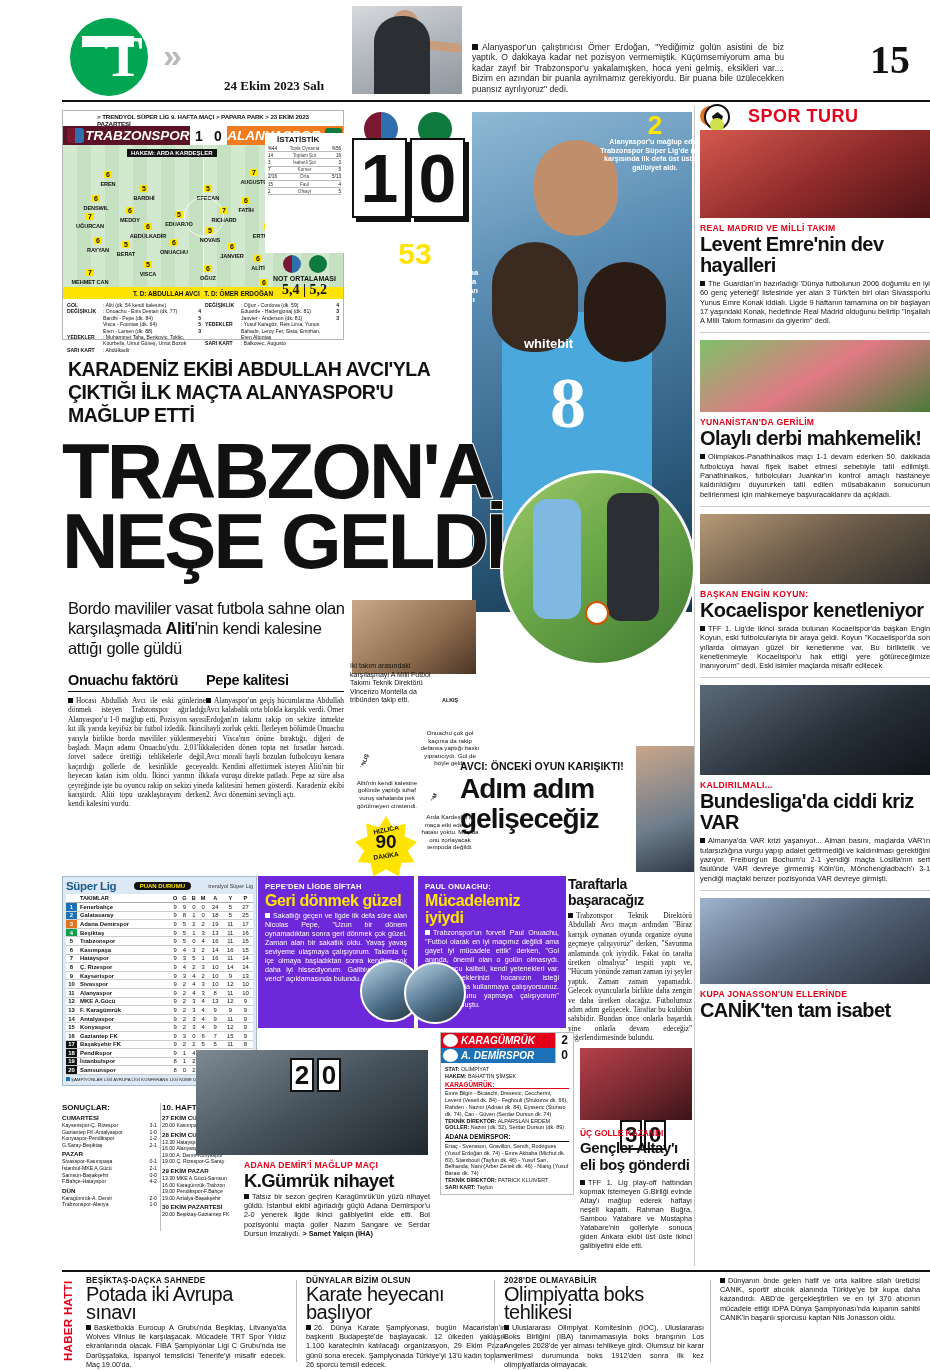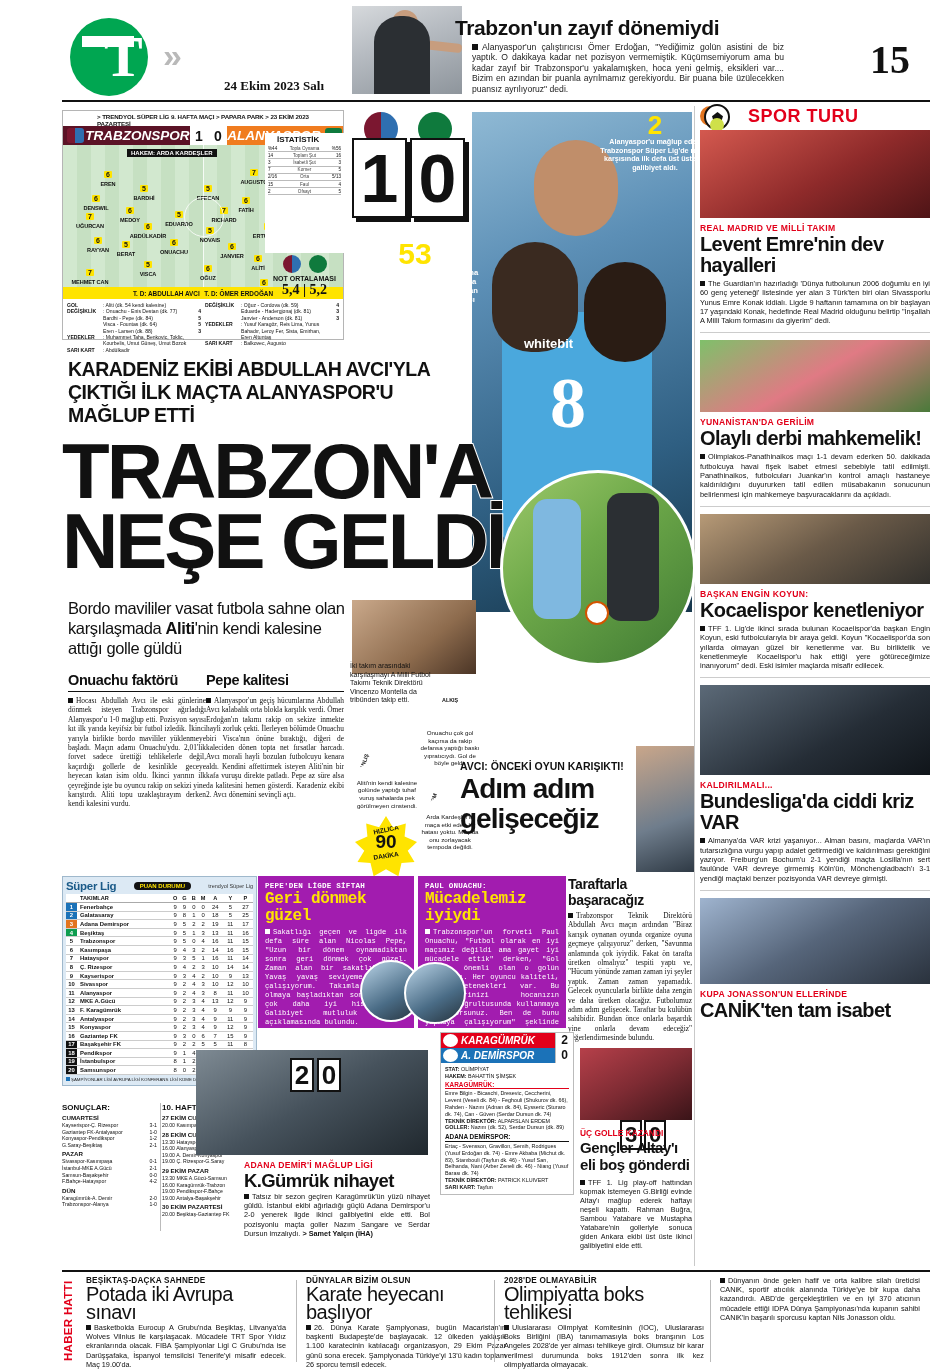--- a/index.html
+++ b/index.html
@@ -220,21 +220,21 @@
 
   .results{ position:absolute; left:62px; top:1103px; width:195px; display:flex; gap:5px; }
   .results .c{ width:50%; }
   .results h5{ font-size:8px; font-weight:bold; margin-bottom:2px;}
   .results h6{ font-size:6.2px; font-weight:bold; margin:2px 0 1px;}
   .results .row{ display:flex; justify-content:space-between; font-size:5.2px; line-height:6.6px;}
   .results .one{ font-size:5.2px; line-height:6.6px;}
   .vsep{ position:absolute; left:160px; top:1103px; width:1px; height:128px; background:#bbb;}
 
   
-  .darkbox{ position:absolute; background:#a21caf; color:#fff; padding:6px 7px;font-family:Liberation Mono, monospace; }
+  .darkbox{ position:absolute; background:#6d28d9; color:#fff; padding:6px 7px; }
   .darkbox .kick{ font-size:7.6px; font-weight:bold; color:#fff; letter-spacing:.2px;}
   .darkbox .hd{ font-size:16px; font-weight:bold; color:#ffe400; line-height:17px; margin:1px 0 3px; letter-spacing:-.4px;}
   .darkbox p{ font-size:7.1px; line-height:9px; text-align:justify; }
   .darkbox p .sq{ display:inline-block;width:5px;height:5px;background:#fff;margin-right:3px;}
   .qphoto{ position:absolute; width:62px;height:62px;border-radius:50%;overflow:hidden;border:2px solid #fff;
           background:linear-gradient(150deg,#b9d3e6,#4a6c86 60%,#26323c);}
 
   
   .avcicol{ position:absolute; left:568px; top:876px; width:124px; }
   .avcicol h3{ font-size:14px; font-weight:bold; letter-spacing:-.4px; margin-bottom:3px;}
@@ -313,21 +313,20 @@
 
   <div class="masthead">
     <div class="logo-circle"></div>
     <div class="logo-t">T</div>
     <div class="chev">»</div>
     <div class="spor-date">24 Ekim 2023 Salı</div>
     <div class="mast-photo">
       <div class="head"></div>
         <div class="arm"></div>
     </div>
-    <div class="mast-title">Trabzon'un zayıf dönemiydi</div>
     <div class="mast-body"><span class="sq"></span><span>Alanyaspor'un çalıştırıcısı Ömer Erdoğan, "Yediğimiz golün asistini de biz yaptık. O dakikaya kadar net pozisyon vermemiştik. Küçümsemiyorum ama bu kadar zayıf bir Trabzonspor'u yakalamışken, hoca yeni gelmiş, eksikleri var.... Bizim en azından bir puanla ayrılmamız gerekiyordu. Bir puana bile üzülecekken puansız ayrılıyoruz" dedi.</span></div>
     <div class="page-num">15</div>
   </div>
   <div class="mast-rule"></div>
   <div class="vrule"></div>
 
   <div class="mainphoto">
     <div class="mp-shirt"></div>
     <div class="mp-head1"></div>
       <div class="mp-head2"></div>
@@ -895,21 +894,21 @@
   <div class="avcicol">
     <h3>Taraftarla başaracağız</h3>
     <p><span class="sq"></span><span>Trabzonspor Teknik Direktörü Abdullah Avcı maçın ardından "Biraz karışık oynanan oyunda organize oyuna geçmeye çalışıyoruz" derken, "Savunma anlamında çok iyiydik. Fakat ön tarafta üretken olmalıyız" tespiti yaptı ve, "Hücum yönünde zaman zaman iyi şeyler yaptık. Zaman zaman yapamadık. Gelecek oyuncularla birlikte daha zengin ve daha üretken olacağız. Futbolumuz adım adım gelişecek. Taraftar bu kulübün sahibidir. Bundan önce onlarla başardık yine onlarla devam edeceğiz" değerlendirmesinde bulundu.</span></p>
   </div>
 
   <div class="kgphoto"></div>
   <div class="kg-score">
     <div>2</div>
     <div>0</div>
   </div>
-  <div class="kgk">ADANA DEMİR'İ MAĞLUP LİGİ</div>
+  <div class="kgk">ADANA DEMİR'İ MAĞLUP MAÇI</div>
   <div class="kgh">K.Gümrük nihayet</div>
   <div class="kgp"><span class="sq"></span><span>Tatsız bir sezon geçiren Karagümrük'ün yüzü nihayet güldü. İstanbul ekibi ağırladığı güçlü Adana Demirspor'u 2-0 yenerek ligde ikinci galibiyetini elde etti. Bol pozisyonlu maçta goller Nazım Sangare ve Serdar Dursun imzalıydı.</span> <b>&gt; Samet Yalçın (İHA)</b></div>
 
   <div class="mcard">
     <div class="mc-row home">
       <div class="mc-badge"></div>
       <div class="mc-name">KARAGÜMRÜK</div>
       <div class="mc-goal">2</div>
     </div>
     <div class="mc-row away">

